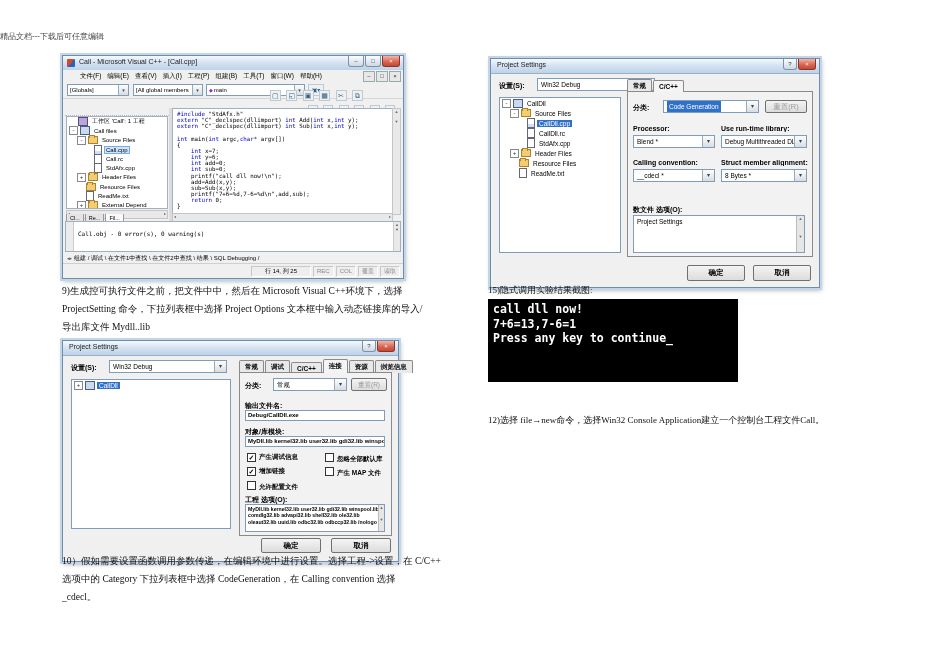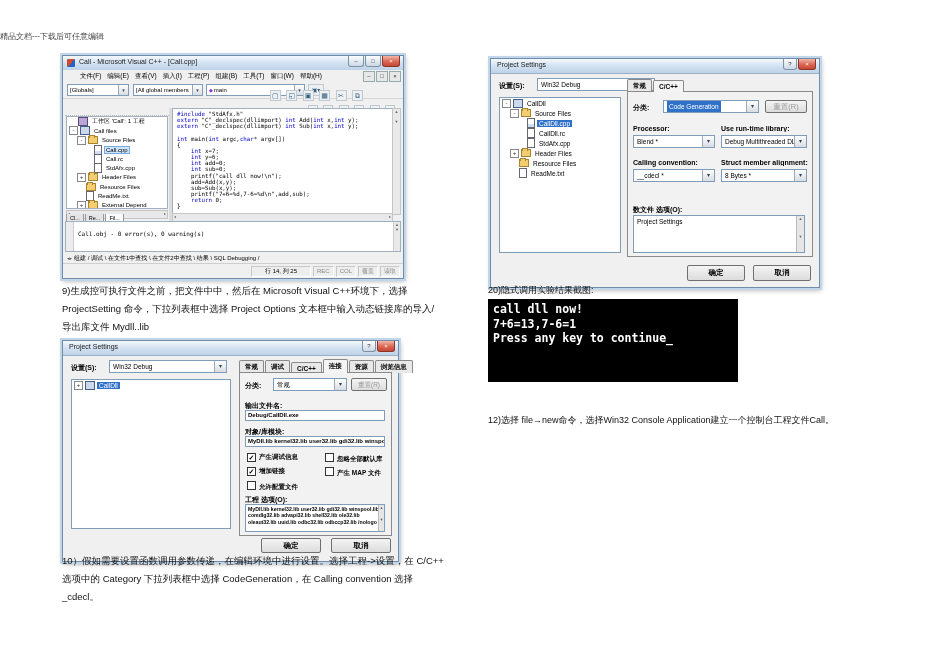--- a/index.html
+++ b/index.html
@@ -2,21 +2,21 @@
 <html><head>
 <meta charset="utf-8">
 <style>
   html,body{margin:0;padding:0;}
   body{width:950px;height:672px;position:relative;background:#ffffff;
        font-family:"Liberation Sans",sans-serif;overflow:hidden;}
 
   
   .doc-header{position:absolute;top:31px;left:0;right:0;text-align:left;
               font-size:8px;color:#444;font-family:"Liberation Serif",serif;}
-  .para{position:absolute;font-family:Liberation Sans, sans-serif;font-size:9.5px;
+  .para{position:absolute;font-family:Liberation Serif, serif;font-size:9.5px;
         color:#111;line-height:18px;white-space:nowrap;}
 
   
   .win{position:absolute;background:#f0f0f0;border:1px solid #6f8ca8;
        box-shadow:0 0 0 2px #c3d5e8,1px 2px 5px rgba(0,0,0,.35);}
   .titlebar{position:absolute;left:0;top:0;right:0;height:14px;
             background:linear-gradient(#f4f9fe,#d6e4f3 45%,#bdd2e8);
             border-bottom:1px solid #9ab2c9;}
   .title-text{position:absolute;left:16px;top:2px;font-size:7px;color:#1c1c1c;white-space:nowrap;}
   .app-ico{position:absolute;left:4px;top:3px;width:8px;height:8px;
@@ -388,21 +388,21 @@
 
   <span class="lbl" style="left:142px;top:146px;z-index:2;">数文件 选项(O):</span>
   <div class="sunken" style="left:142px;top:156px;width:172px;height:38px;z-index:2;">
     <div style="font-size:6.5px;padding:2px 10px 0 3px;">Project Settings</div>
     <div class="mini-scroll">▲<br><br><br>▼</div>
   </div>
   <span class="btn" style="left:196px;top:206px;width:58px;">确定</span>
   <span class="btn" style="left:262px;top:206px;width:58px;">取消</span>
 </div>
 
-<div class="para" id="p11" style="left:488px;top:281px;font-size:9px;">20)隐式调用实验结果截图:</div>
+<div class="para" id="p11" style="left:488px;top:281px;font-size:9px;">15)隐式调用实验结果截图:</div>
 <div id="console">
     <div>call dll now!</div>
     <div>7+6=13,7-6=1</div>
     <div>Press any key to continue_</div>
   </div>
 <div class="para" id="p12" style="left:488px;top:411px;font-size:9px;">12)选择 file→new命令，选择Win32 Console Application建立一个控制台工程文件Call。</div>
 
 <div class="win" id="dlg-link">
   <div class="titlebar">
     <span class="title-text" style="left:6px;">Project Settings</span>

